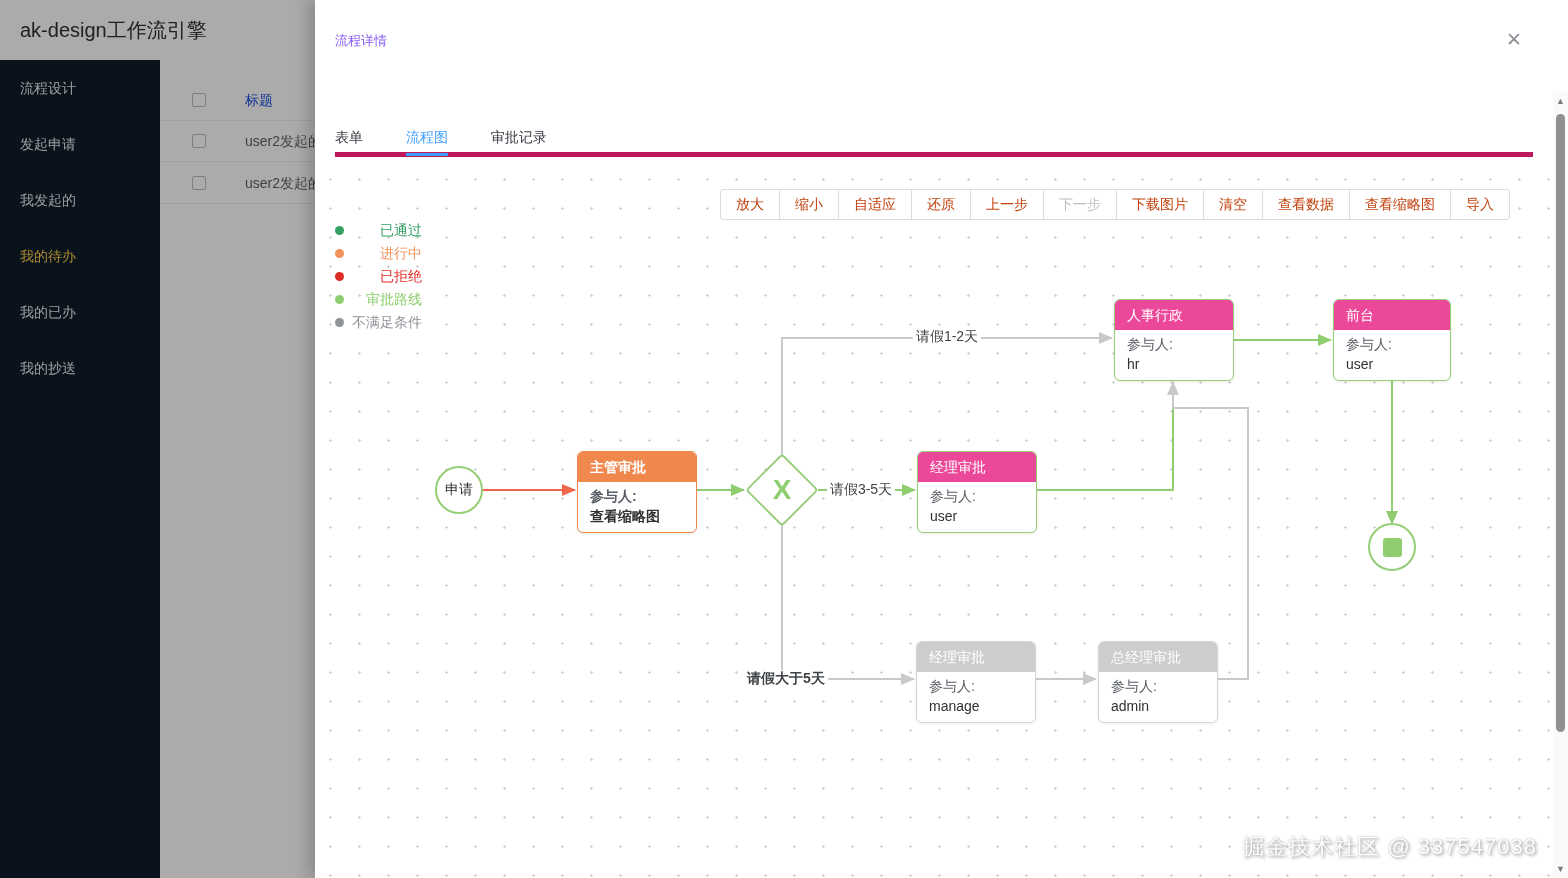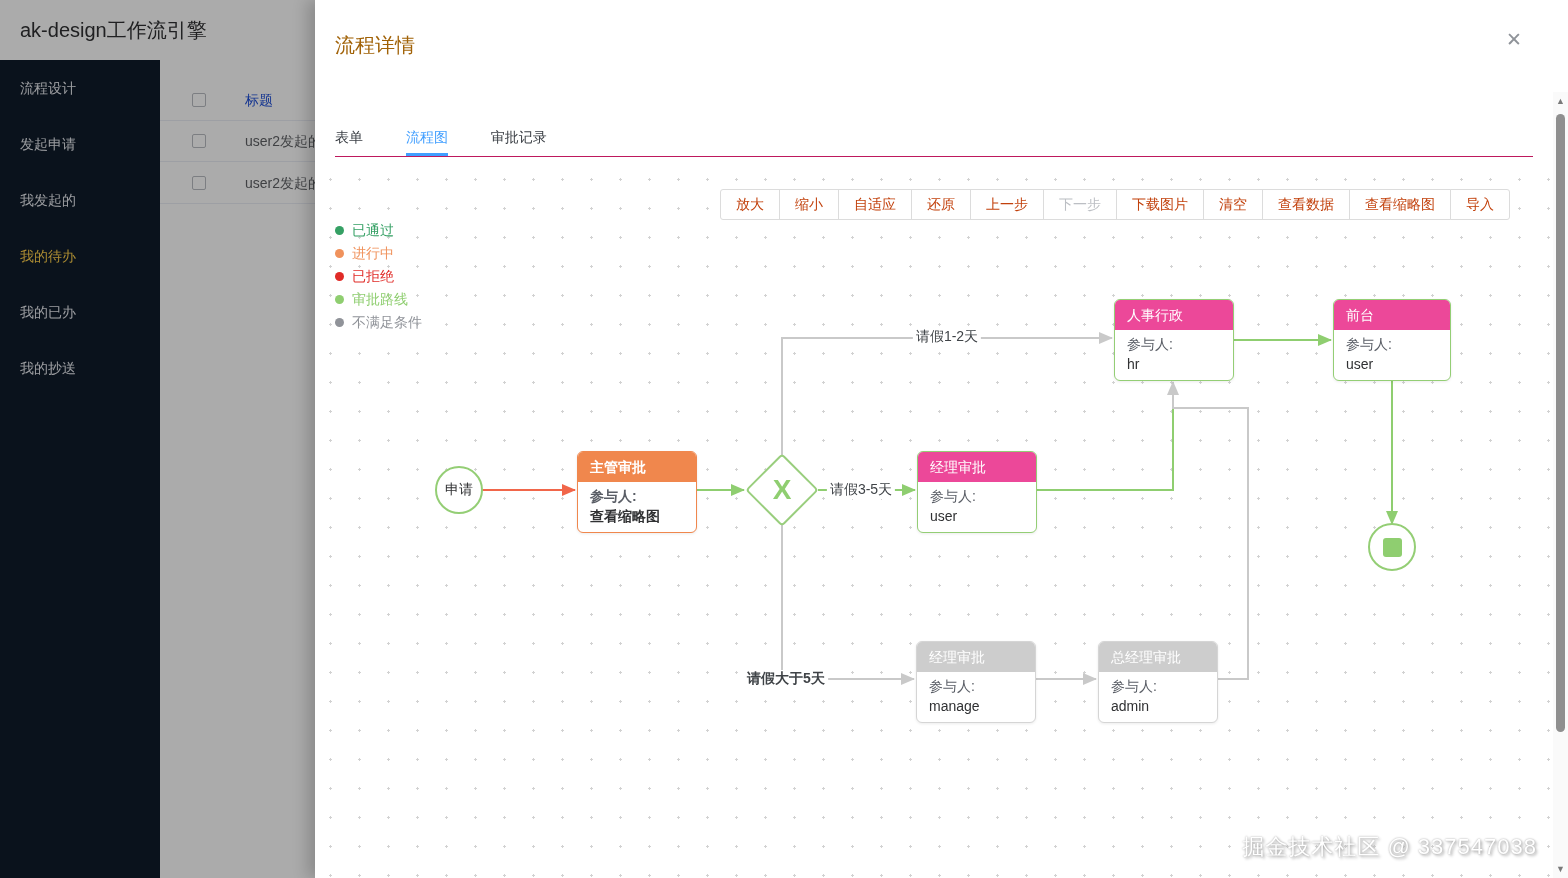--- a/index.html
+++ b/index.html
@@ -18,43 +18,43 @@
   .tbl-row .cb { position:absolute; left:32px; top:13px; width:14px; height:14px; border:1px solid #b9bcc2; border-radius:2px; background:#fff; }
   .tbl-row .cell { position:absolute; left:85px; top:0; line-height:41px; color:#606266; white-space:nowrap; }
   .tbl-head .cell { color:#1d4ed8; }
 
   
   .mask { position:absolute; inset:0; background:rgba(0,0,0,0.33); z-index:2; }
 
   
   .drawer { position:absolute; left:315px; top:0; right:0; bottom:0; background:#fff; z-index:3;
     box-shadow:-8px 0 14px rgba(0,0,0,0.18); }
-  .drawer-title { position:absolute; left:20px; top:32px; font-size:20px; color:#a16207; }
+  .drawer-title { position:absolute; left:20px; top:32px; font-size:13px; color:#8b5cf6; }
   .drawer-close { position:absolute; right:46px; top:30px; font-size:19px; color:#8f9399; cursor:pointer; line-height:1; }
 
-  .tabs { position:absolute; left:20px; right:35px; top:120px; height:37px; border-bottom:1px solid #be185d; }
+  .tabs { position:absolute; left:20px; right:35px; top:120px; height:37px; border-bottom:5px solid #be185d; }
   .tab { display:inline-block; margin-right:39px; line-height:34px; color:#3c4046; cursor:pointer; position:relative; }
   .tab.active { color:#409EFF; }
   .tab.active::after { content:""; position:absolute; left:0; right:0; bottom:-2px; height:3px; background:#409EFF; }
 
   
   .canvas { position:absolute; left:0; top:157px; right:15px; bottom:0; background:#fff;
     background-image:radial-gradient(#d2d2d2 1.2px, transparent 1.4px);
     background-size:29px 29px; background-position:1px 8px; overflow:hidden; }
 
   .toolbar { position:absolute; top:32px; right:43px; display:flex; }
   .tb { height:31px; padding:0 15px; background:#fff; border:1px solid #dcdcdc; margin-left:-1px;
     font-size:14px; color:#c2410c; cursor:pointer; white-space:nowrap;
     font-family:"Liberation Sans","DejaVu Sans",sans-serif; }
   .tb:first-child { border-radius:3px 0 0 3px; margin-left:0; }
   .tb:last-child { border-radius:0 3px 3px 0; }
   .tb.disabled { color:#bcbfc4; cursor:not-allowed; }
 
   .legend { position:absolute; left:20px; top:62px; }
-  .lg-item { height:23px; display:flex; align-items:center; }
+  .lg-item { height:23px; display:flex; align-items:center;justify-content:space-between; }
   .lg-dot { width:9px; height:9px; border-radius:50%; margin-right:8px; flex:none; }
   .lg-label { font-size:14px; }
 
   .edges { position:absolute; left:0; top:0; }
 
   
   .task { position:absolute; width:120px; background:#fff; border-radius:6px; font-size:14px;
     box-shadow:0 1px 3px rgba(0,0,0,0.08); }
   .task .hd { height:30px; line-height:30px; padding:0 12px; color:#fff; border-radius:5px 5px 0 0;
     white-space:nowrap; overflow:hidden; }

